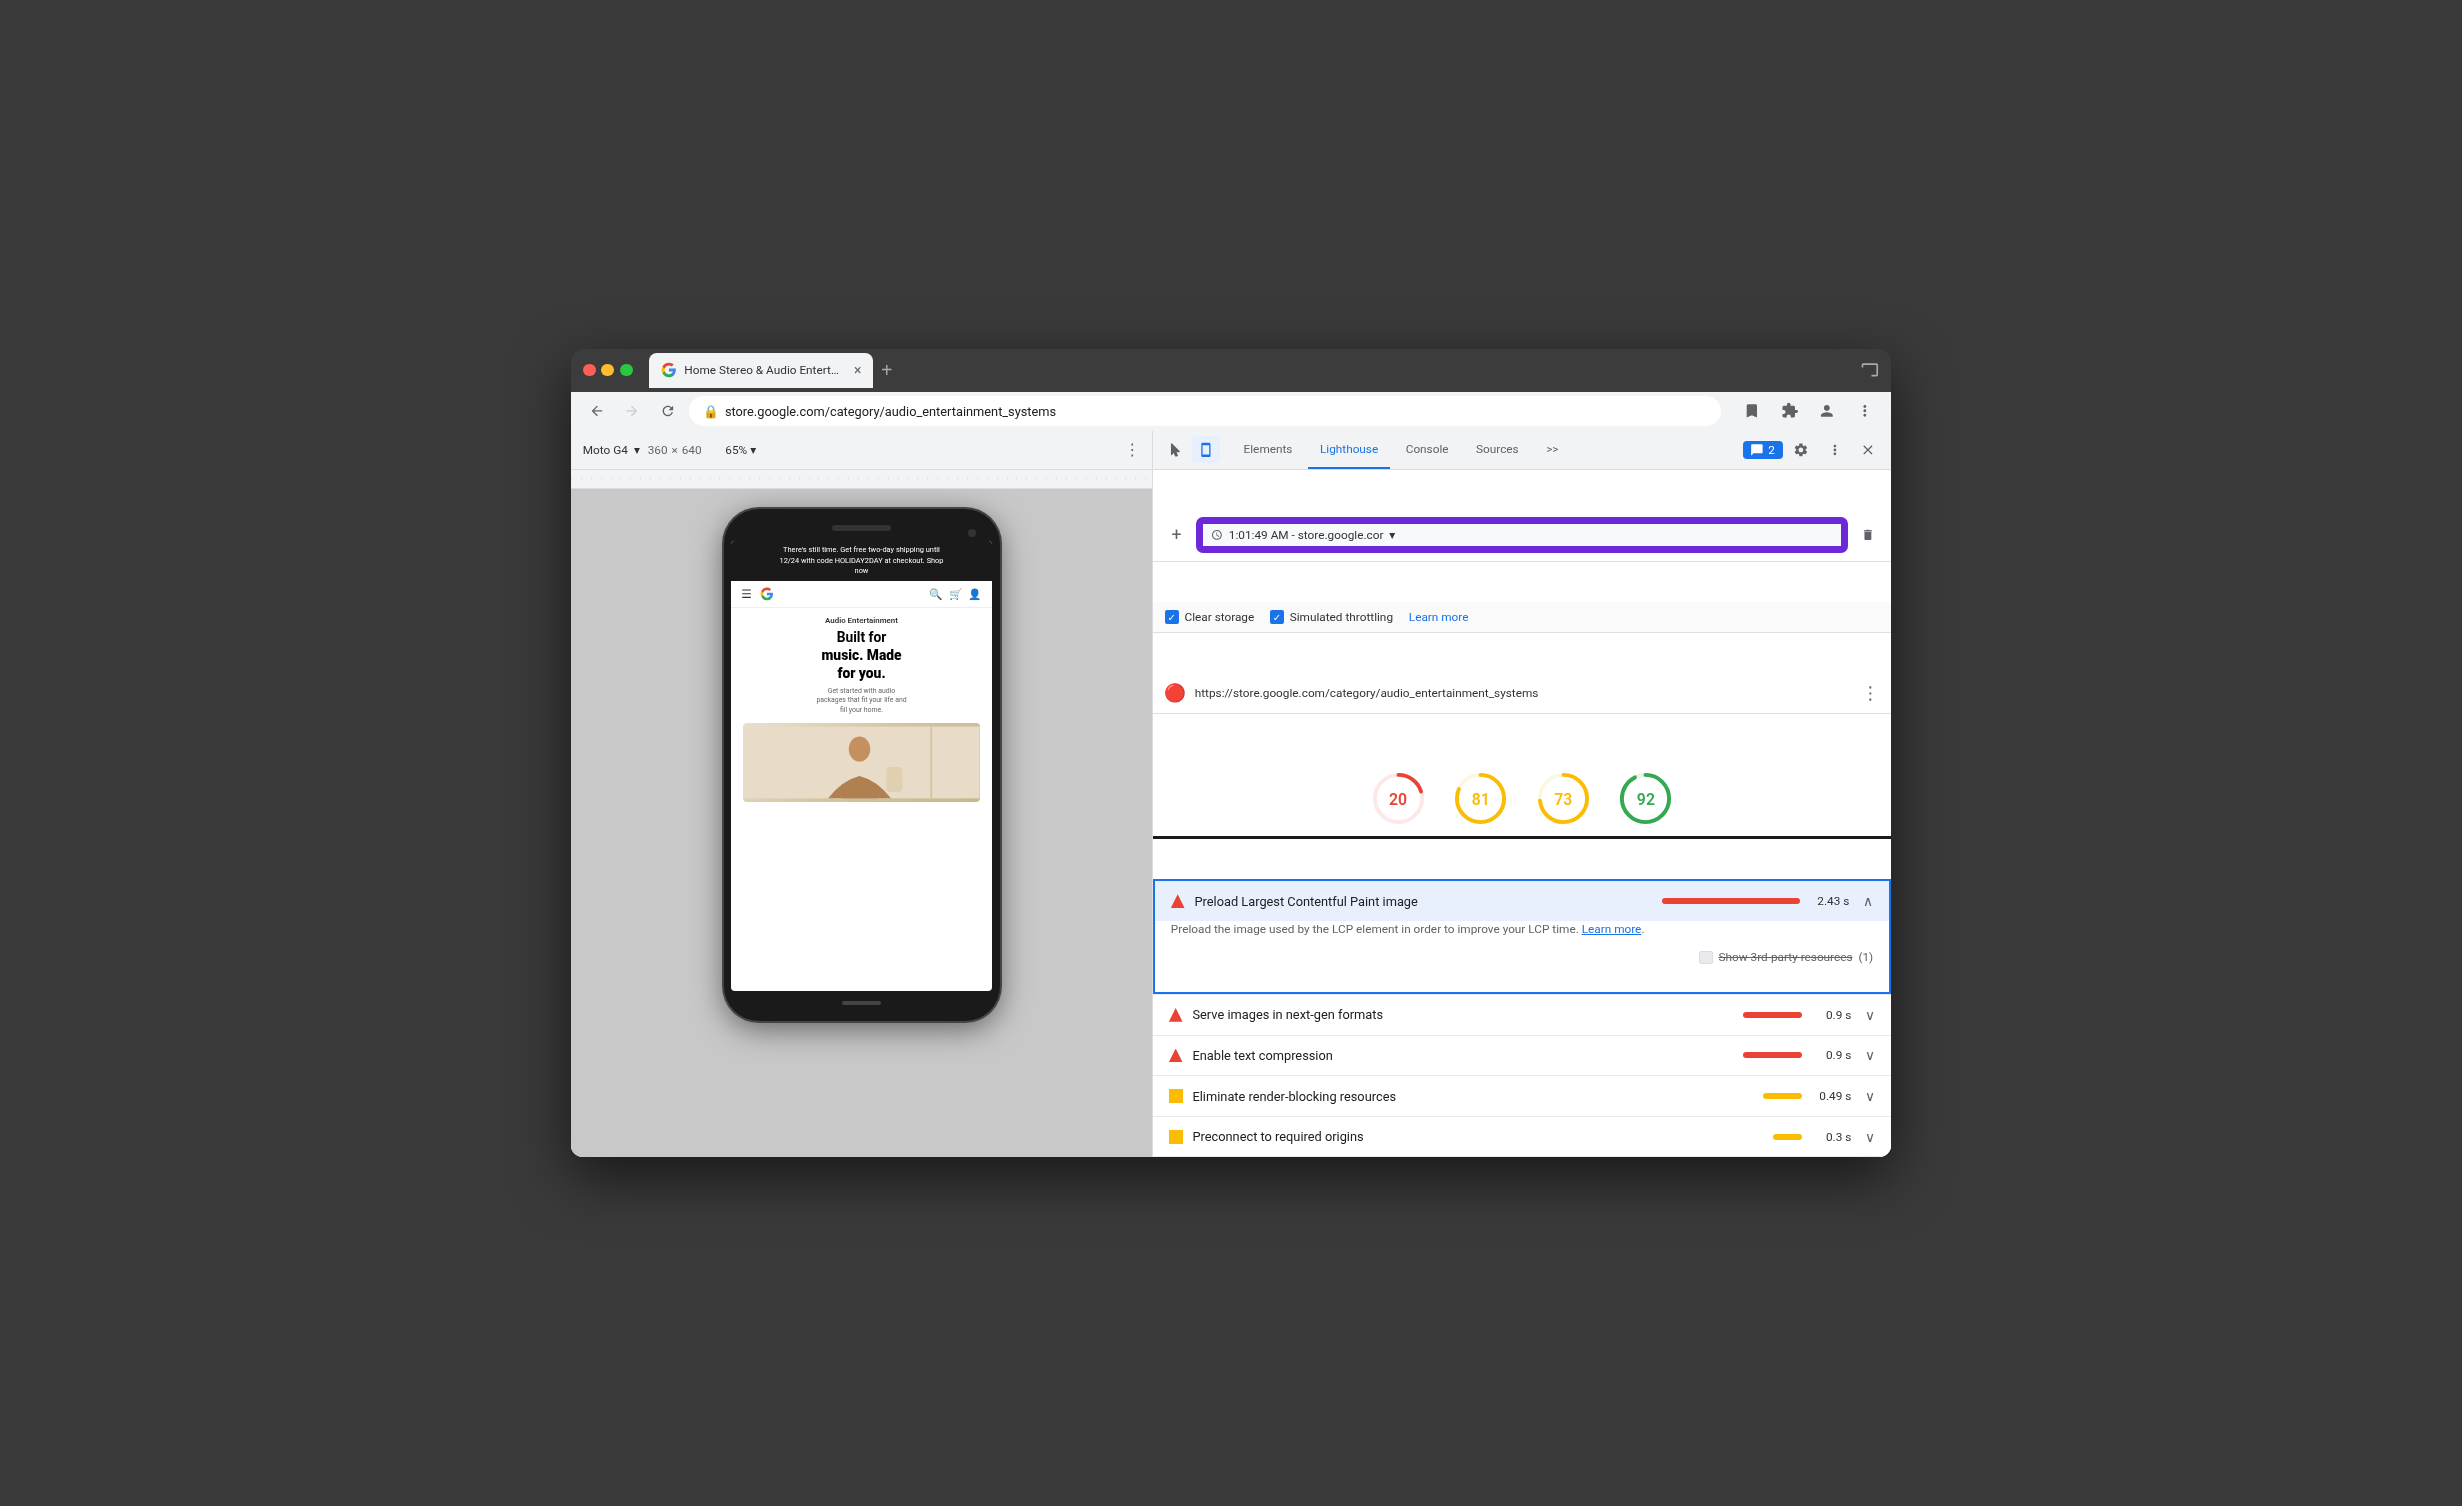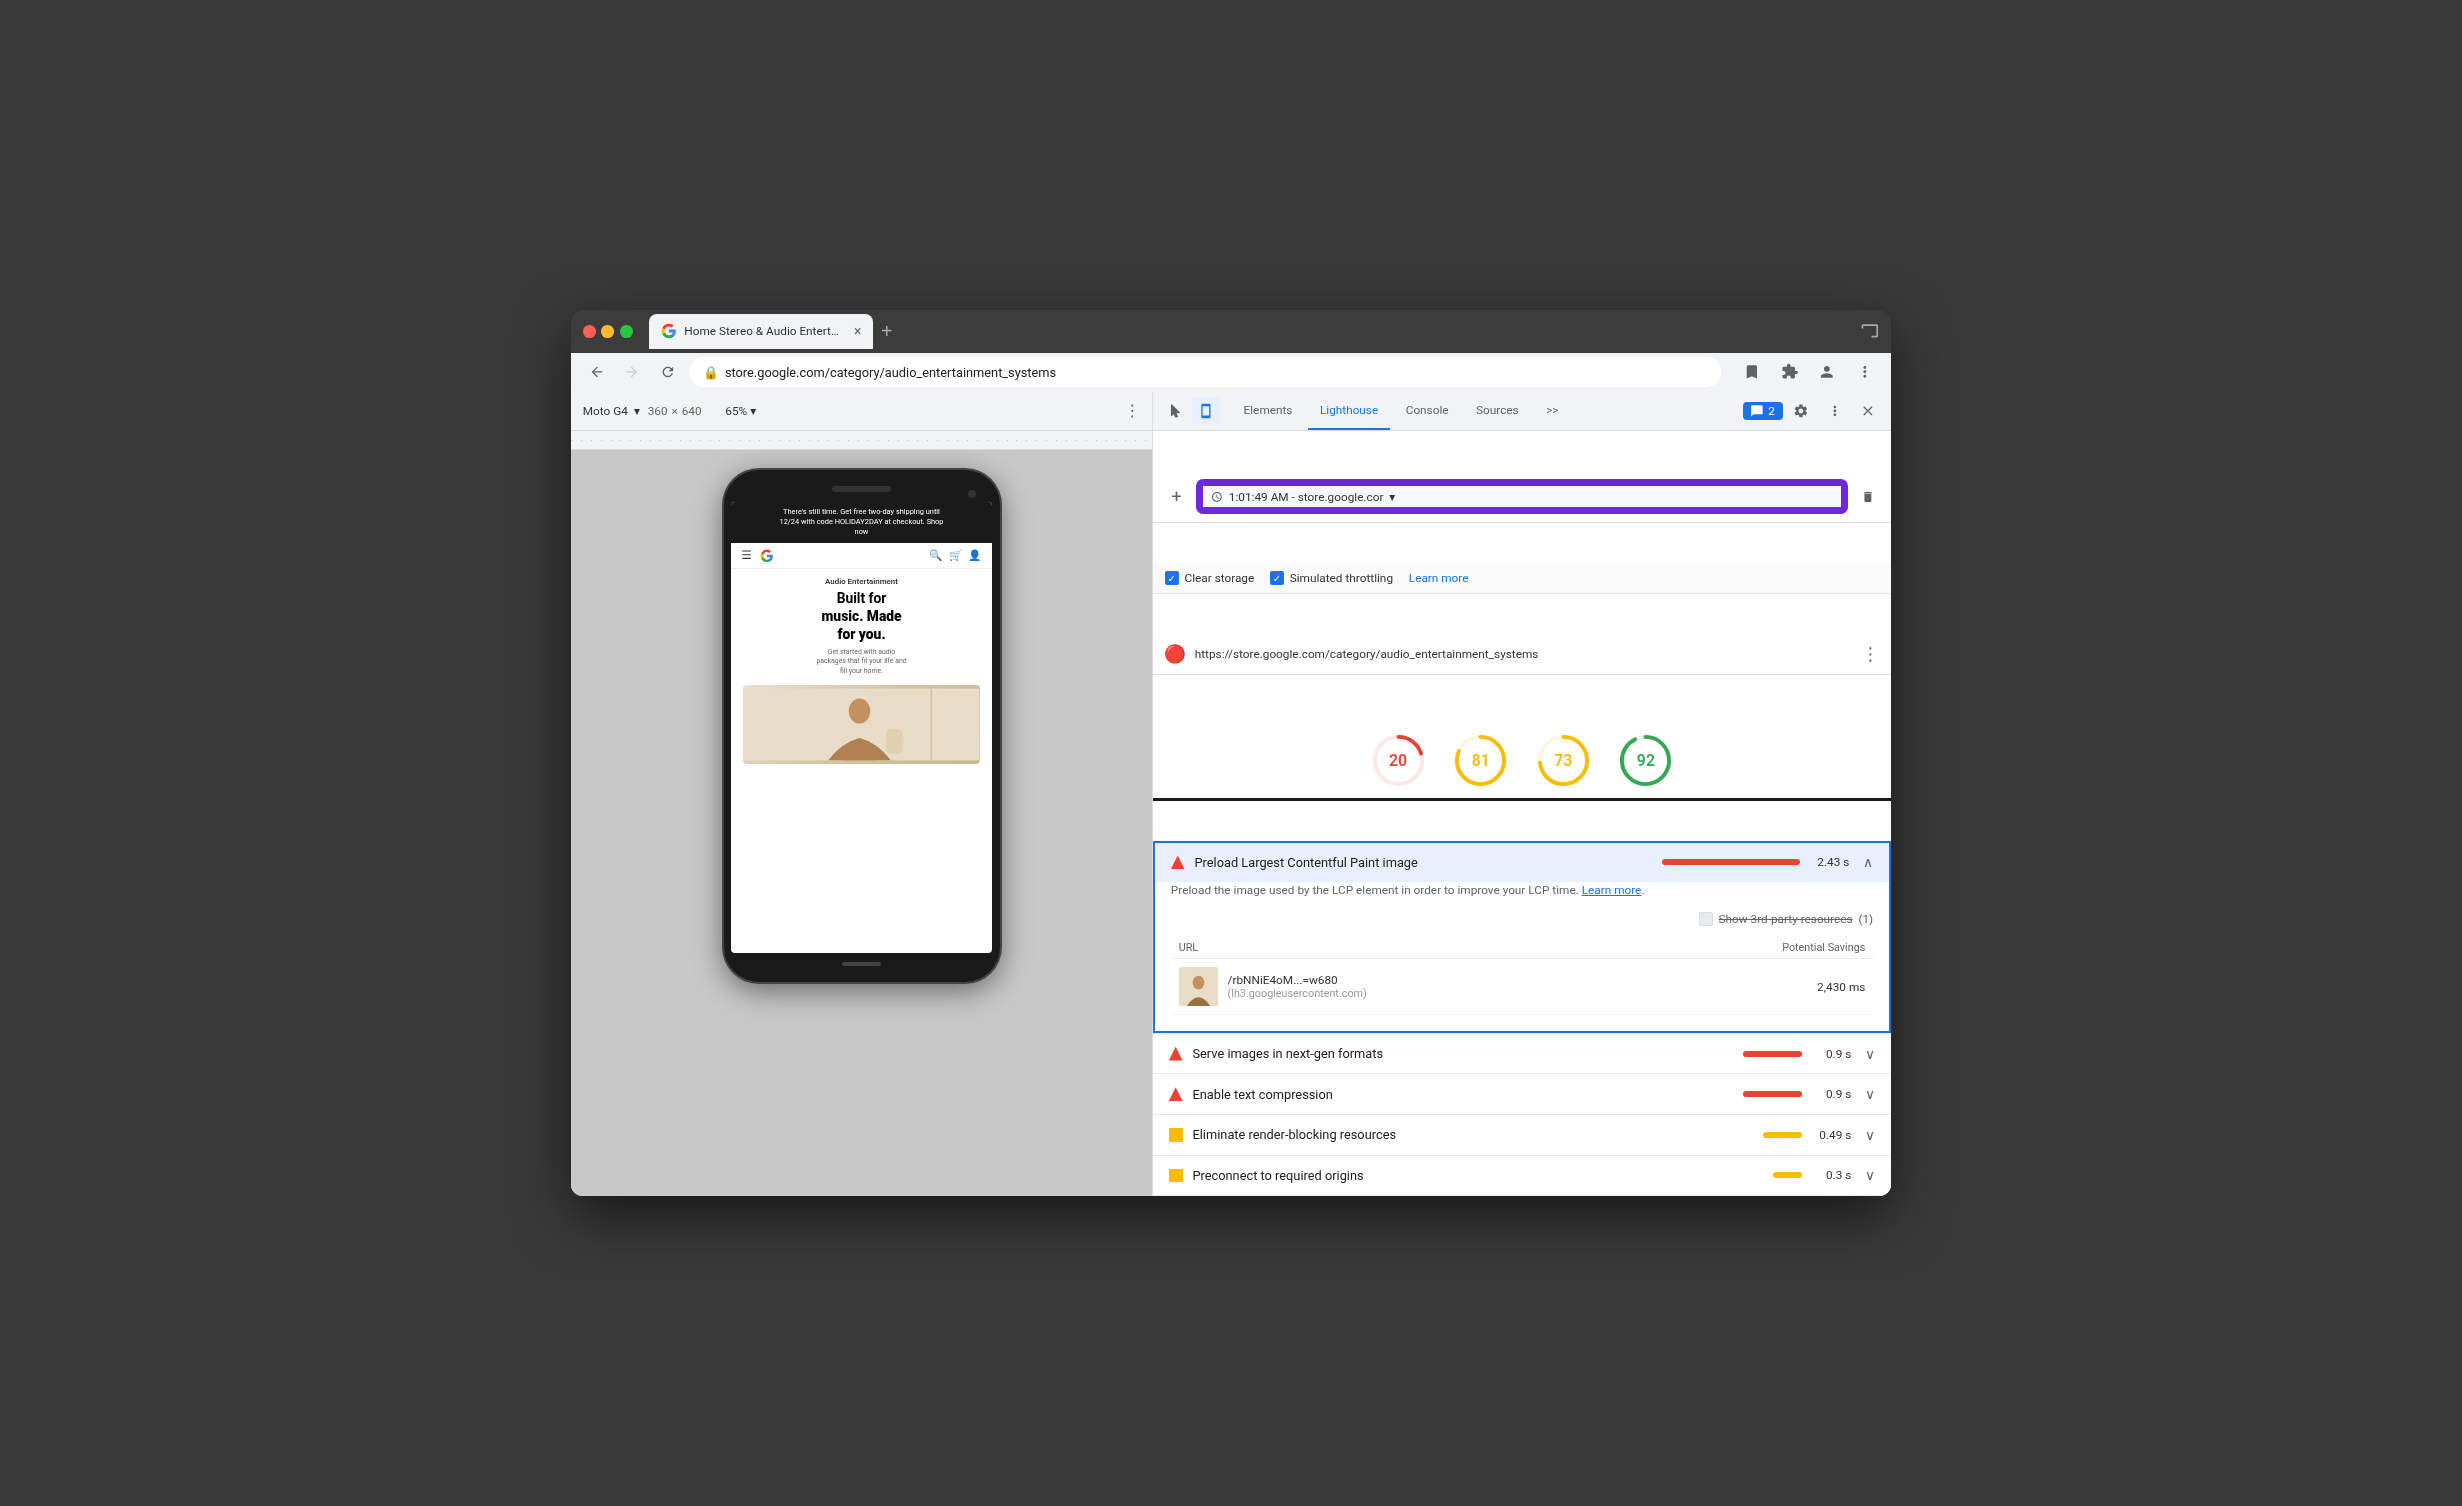--- a/index.html
+++ b/index.html
@@ -925,38 +925,20 @@
           <div class="audit-expanded">
             <p class="audit-description">
               <span>Preload the image used by the LCP element in order to improve your LCP time.</span>
               <a href="#">Learn more</a>.
             </p>
             <div class="show-3rd">
               <div class="show-3rd-cb"></div>
               <span class="show-3rd-label">Show 3rd-party resources</span>
               <span class="show-3rd-count">(1)</span>
             </div>
-            <div class="audit-table-header">
-              <span>URL</span>
-              <span>Potential Savings</span>
-            </div>
-            <div class="audit-table-row">
-              <div class="audit-thumbnail">
-                <svg width="39" height="39" viewBox="0 0 40 40">
-                  <rect width="40" height="40" fill="#e8dcc8"></rect>
-                  <ellipse cx="20" cy="16" rx="6" ry="7" fill="#c49060"></ellipse>
-                  <path d="M8 40 Q20 22 32 40 Z" fill="#9a7040"></path>
-                </svg>
-              </div>
-              <div class="audit-url-col">
-                <div class="audit-url-main">/rbNNiE4oM...=w680</div>
-                <div class="audit-url-sub">(lh3.googleusercontent.com)</div>
-              </div>
-              <div class="audit-savings">2,430 ms</div>
-            </div>
           </div>
         </div>
 
         <div class="audit-item">
           <div class="audit-header">
             <div class="audit-icon-warn"></div>
             <span class="audit-title">Serve images in next-gen formats</span>
             <div class="audit-bar-container">
               <div class="audit-bar" style="width: 59px; background: #ea4335;"></div>
             </div>

